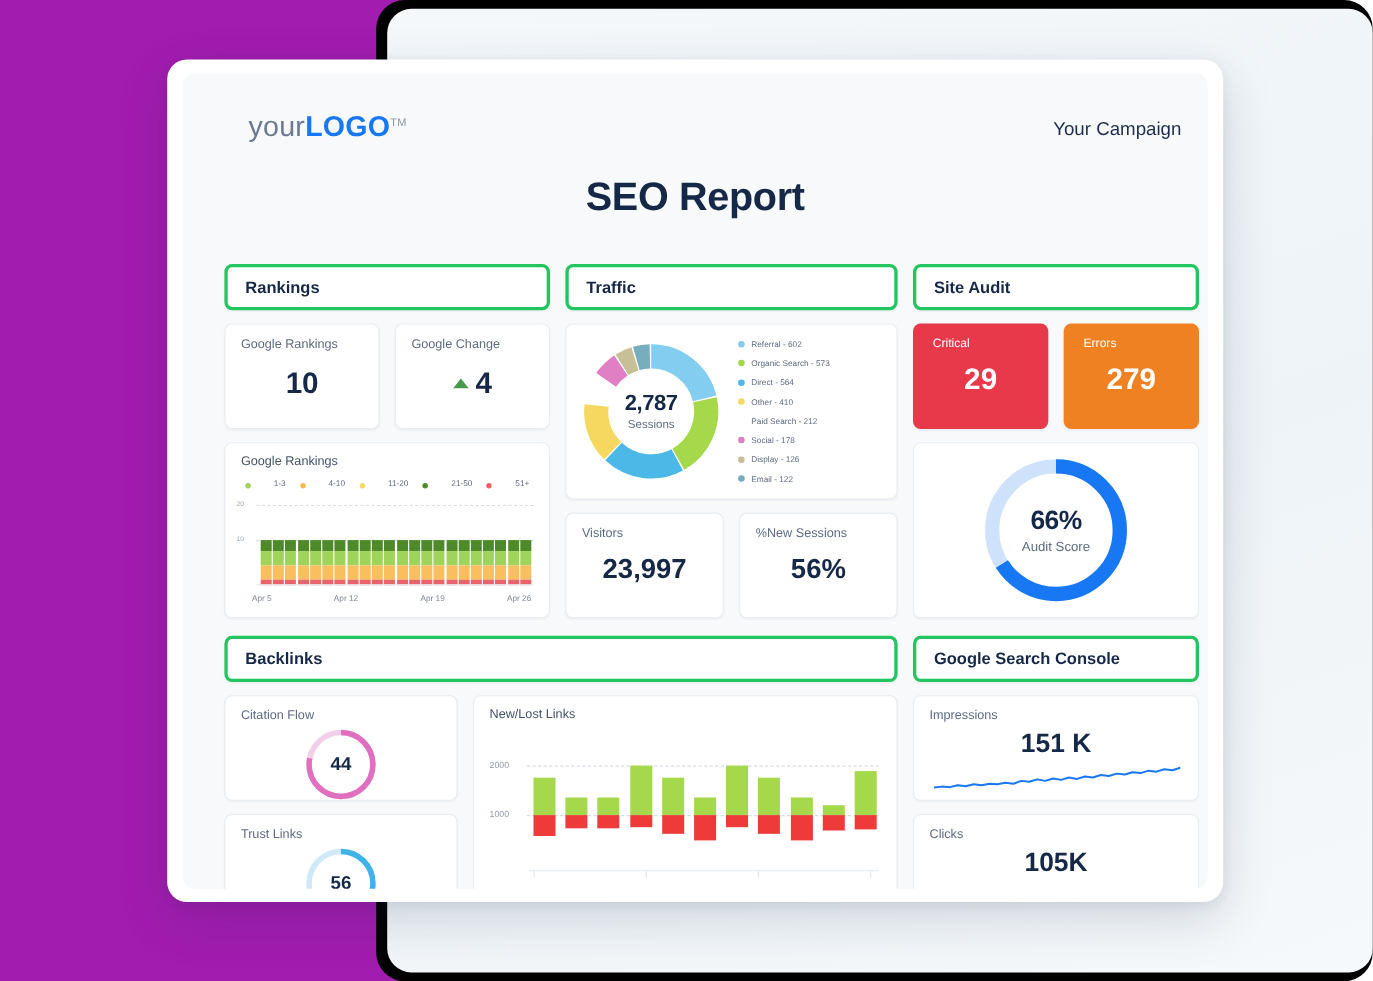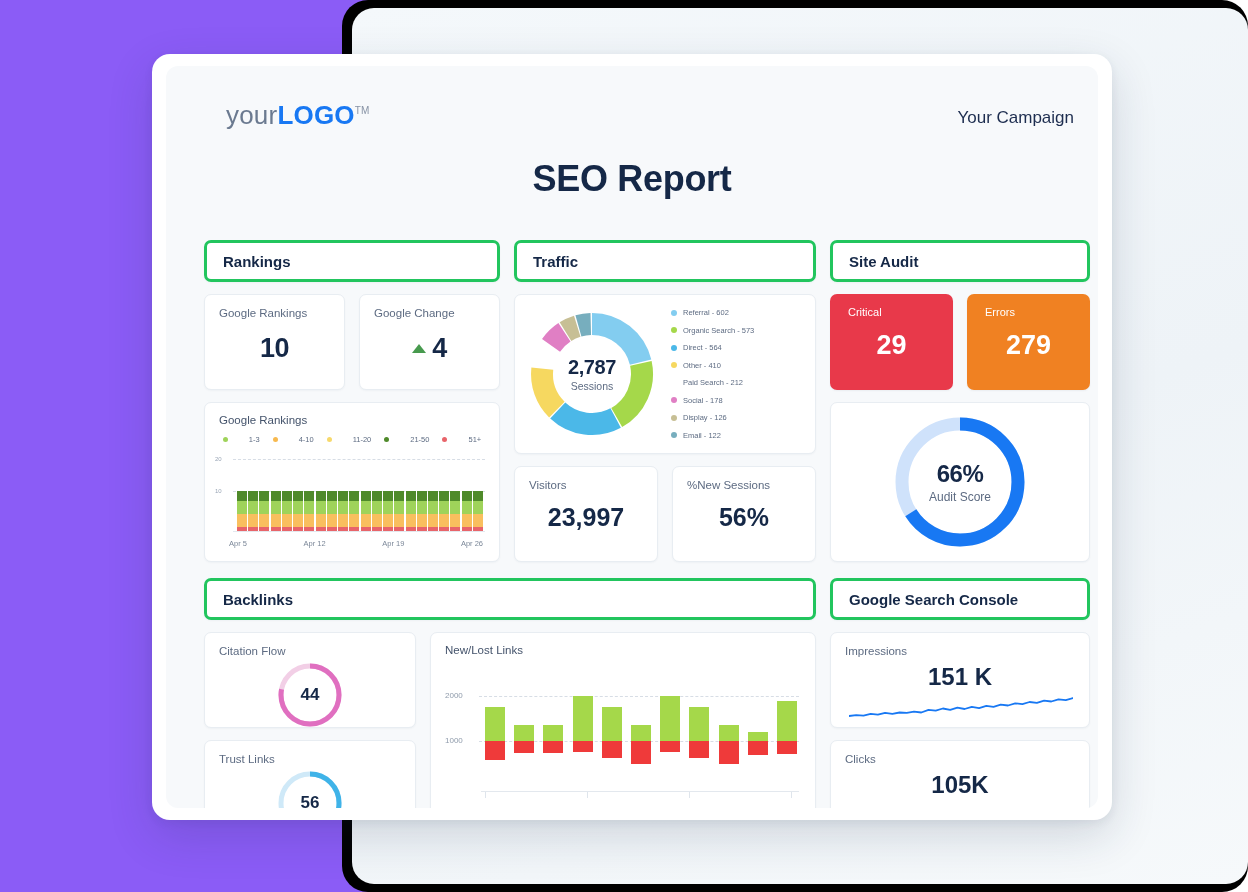--- a/index.html
+++ b/index.html
@@ -3,21 +3,21 @@
 <meta charset="utf-8">
 <title>SEO Report</title>
 <style>
   * { box-sizing: border-box; margin: 0; padding: 0; }
   html, body {
     width: 1248px; height: 892px;
     font-family: "Liberation Sans", sans-serif;
     background: #ffffff;
     overflow: hidden;
   }
-  #stage { position: relative; width: 1013px; height: 892px; background: #8b5cf6; }
+  #stage { position: relative; width: 1013px; height: 892px; background: #a21caf; }
 
   
   .black-slab {
     position: absolute; left: 342px; top: 0px; width: 906px; height: 892px;
     background: #000000; border-radius: 26px;
   }
   .tint-panel {
     position: absolute; left: 352px; top: 8px; width: 896px; height: 876px;
     background: linear-gradient(160deg, #f4f8fb 0%, #eef3f7 55%, #f6f9fb 100%);
     border-radius: 22px;
@@ -90,21 +90,21 @@
   }
 
   
   .rank-kpis { display: flex; gap: 14px; margin-top: 12px; }
   .rank-kpis .card { width: 141px; height: 96px; }
 
   
   .rank-chart-card { margin-top: 12px; height: 160px; }
   .chart-title { font-size: 11.5px; color: #44536b; padding: 11px 0 0 14px; }
   .legend-row { display: flex; justify-content: center; gap: 13px; margin-top: 9px; }
-  .lg-item { display: flex; align-items: center; gap: 21px; font-size: 7.5px; color: #5d6b82; }
+  .lg-item { display: flex; align-items: flex-end; gap: 21px; font-size: 7.5px; color: #5d6b82; }
   .lg-dot { width: 5px; height: 5px; border-radius: 50%; display: block; }
 
   .bars-wrap { position: relative; margin: 8px 10px 0 10px; height: 80px; }
   .yaxis-lbl { position: absolute; left: 0; font-size: 6px; color: #9aa6b6; }
   .grid-ln {
     position: absolute; left: 18px; right: 4px; height: 0;
     border-top: 1px dashed #d7dde5;
   }
   .bars { position: absolute; left: 22px; right: 6px; bottom: 0; height: 72px;
           display: flex; align-items: flex-end; justify-content: space-between; }

